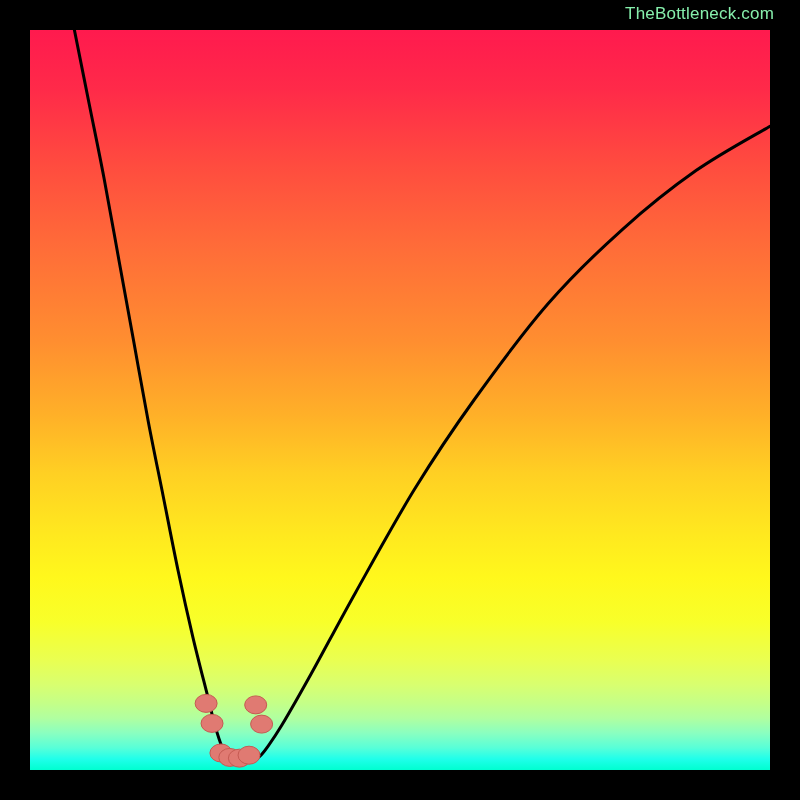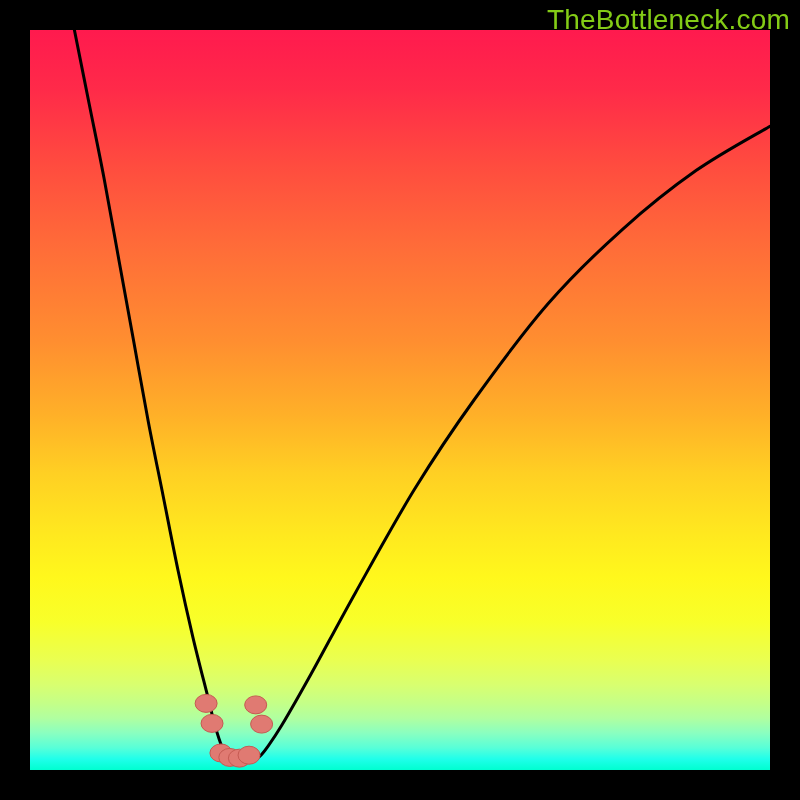--- a/index.html
+++ b/index.html
@@ -42,23 +42,23 @@
       #b0ffa0 93%,
       #8affc0 95%,
       #58ffd8 97%,
       #20ffea 98.5%,
       #00ffd0 100%
     );
   }
   .watermark {
     position: absolute;
     top: 4px;
-    right: 10px;
-    color: #84cc16;
-    font-size: 28px;
+    right: 26px;
+    color: #86efac;
+    font-size: 17px;
     letter-spacing: 0.2px;
     font-weight: 400;
   }
   svg.curves {
     position: absolute;
     left: 0;
     top: 0;
   }
 </style>
 </head>

